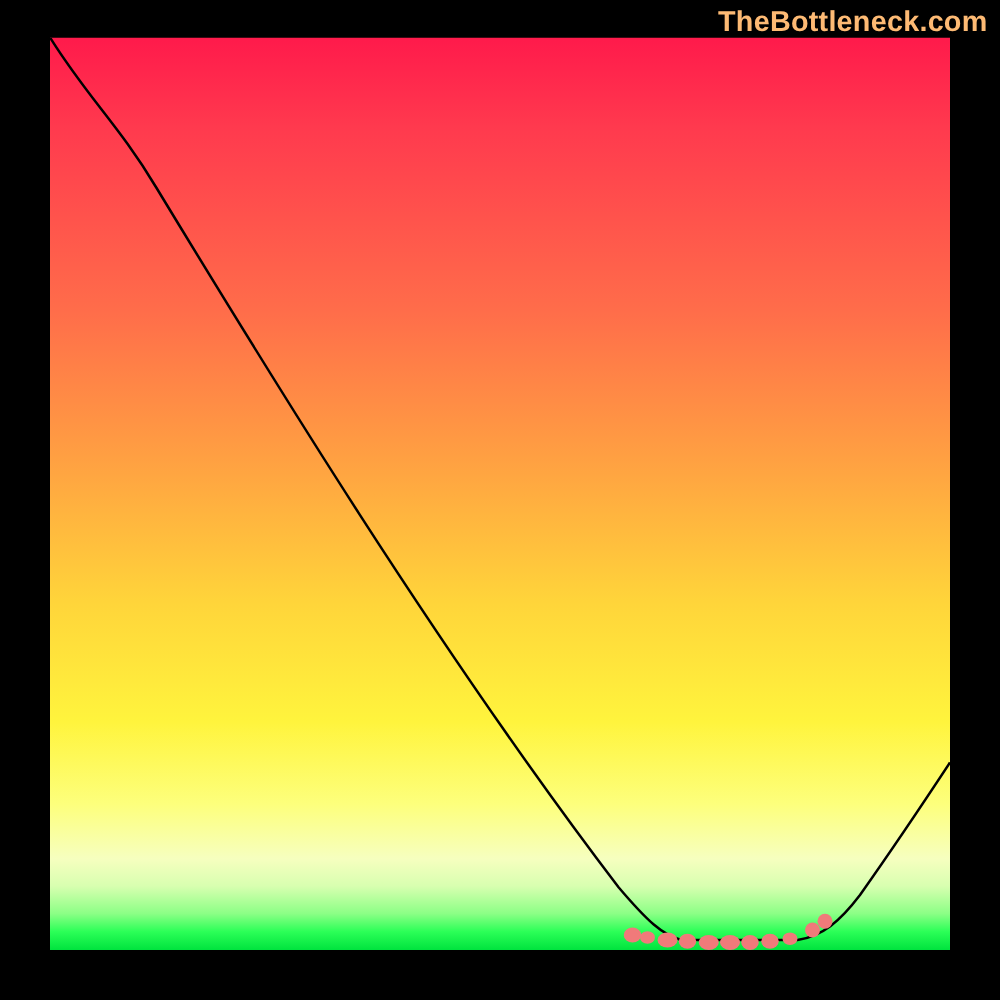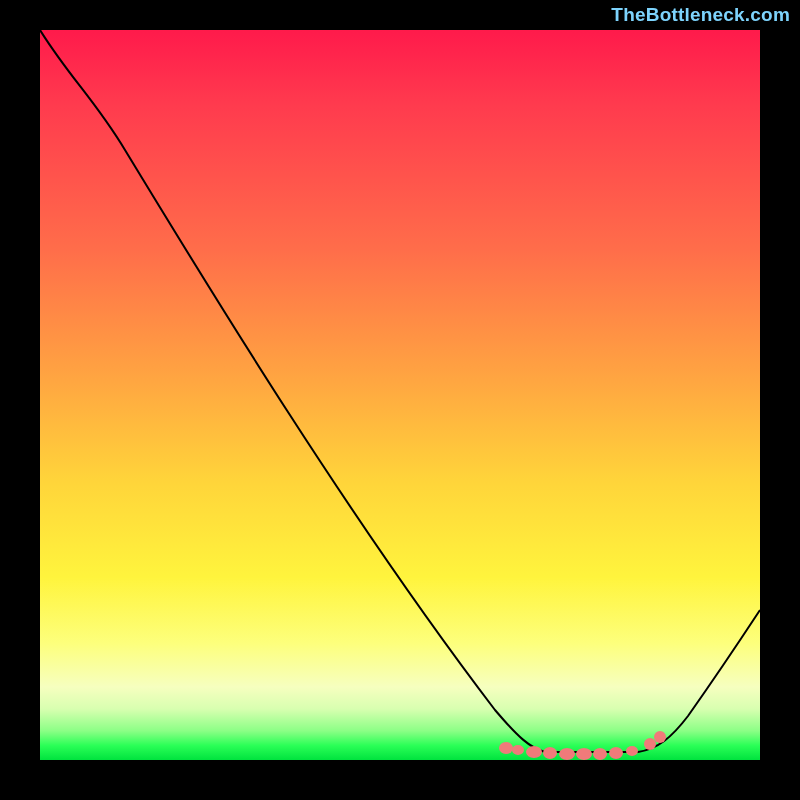--- a/index.html
+++ b/index.html
@@ -14,22 +14,22 @@
   .frame {
     position: relative;
     width: 800px;
     height: 800px;
     background: #000;
   }
   .watermark {
     position: absolute;
     top: 4px;
     right: 10px;
-    color: #7dd3fc;
-    font-size: 19px;
+    color: #fdba74;
+    font-size: 23px;
     font-weight: 600;
     letter-spacing: 0.2px;
     z-index: 20;
   }
   .plot-area {
     position: absolute;
     left: 40px;
     top: 30px;
     width: 720px;
     height: 730px;

